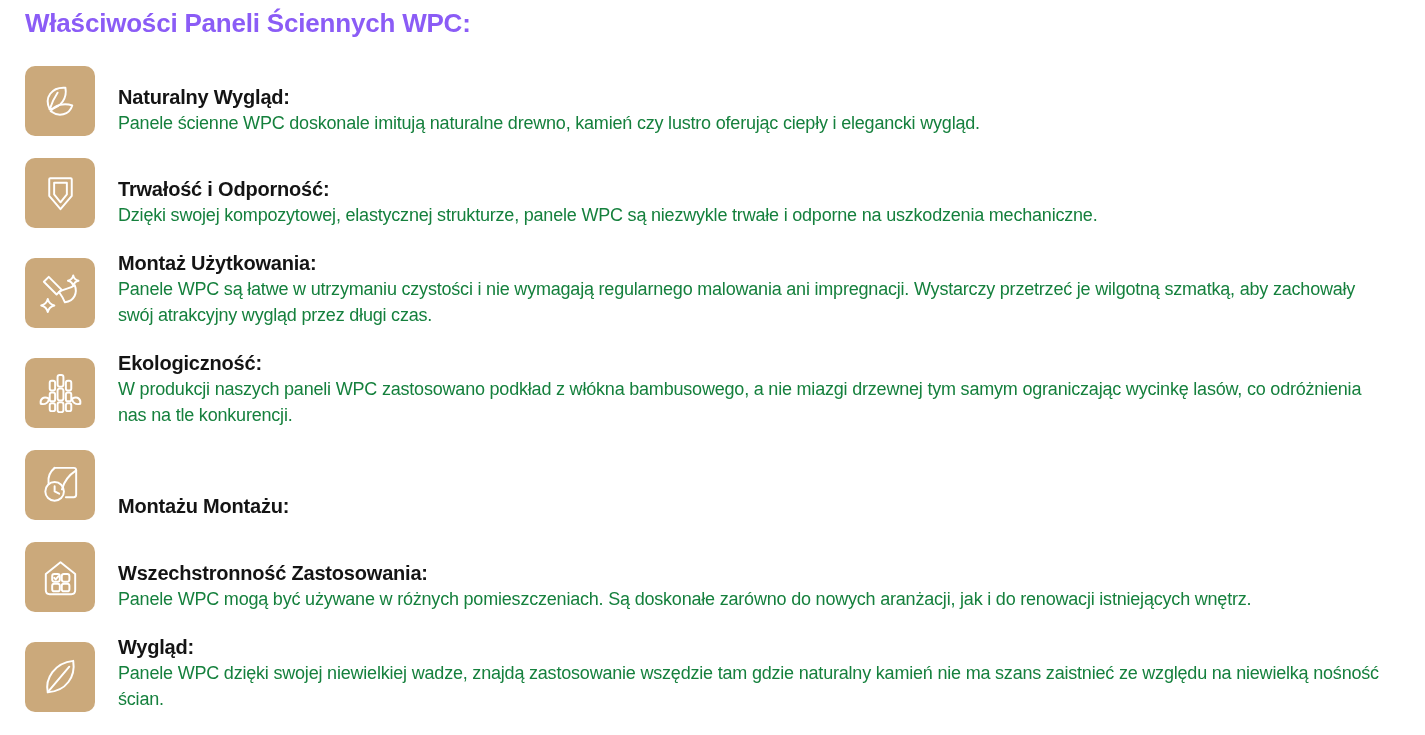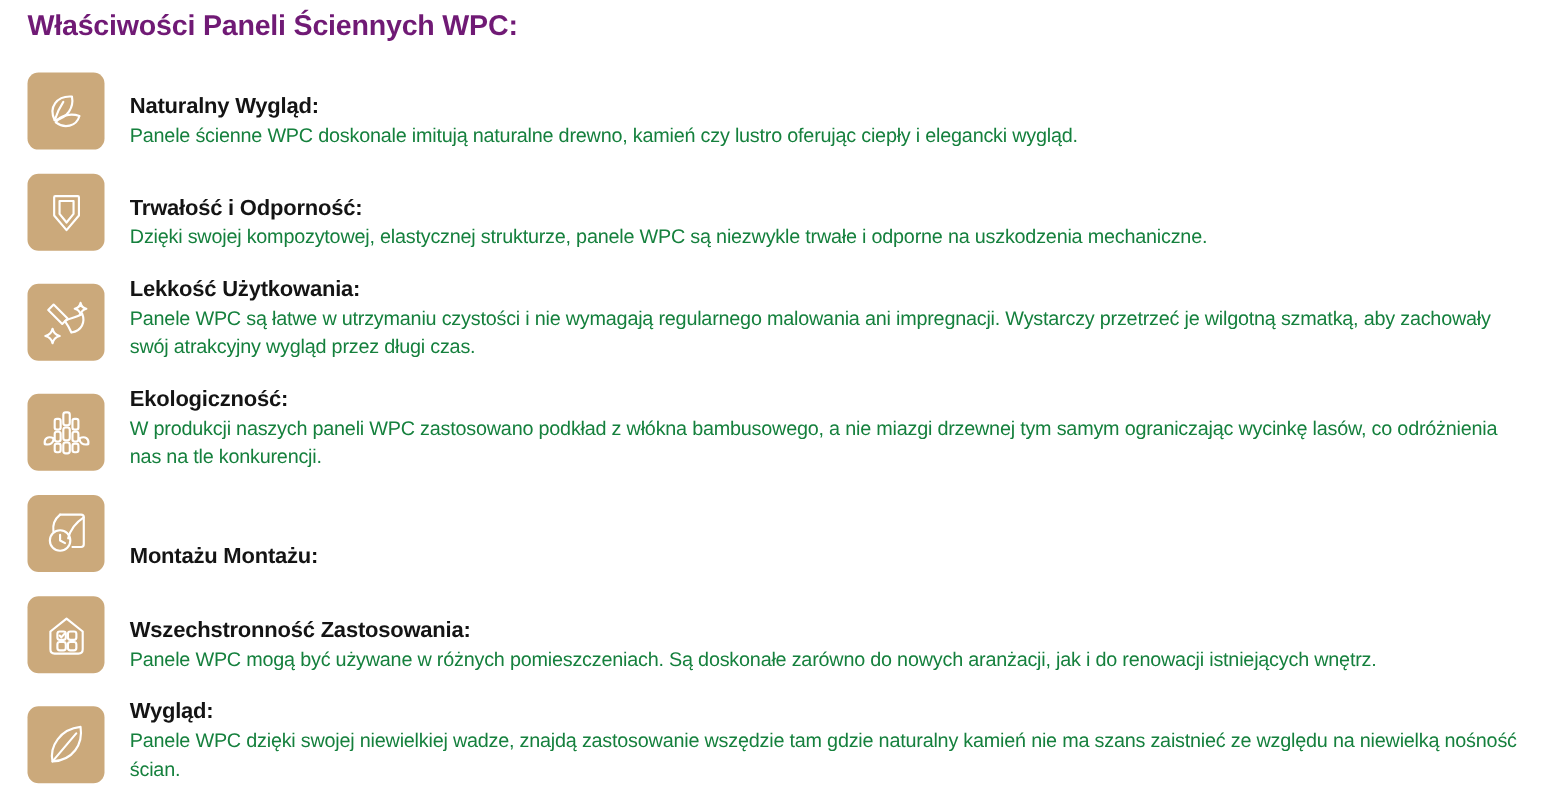--- a/index.html
+++ b/index.html
@@ -8,21 +8,21 @@
     box-sizing: border-box;
     padding: 4px 25px 0 25px;
     overflow: hidden;
     font-family: "Liberation Sans", "DejaVu Sans", sans-serif;
     color: #1c1c1c;
     letter-spacing: -0.2px;
   }
   .page-heading {
     font-size: 26px;
     font-weight: 700;
-    color: #701a75;
+    color: #8b5cf6;
     margin: 4px 0 28px 0;
     line-height: 30px;
   }
   .feature-list { display: block; }
   .feature {
     display: flex;
     align-items: flex-end;
     gap: 23px;
     margin-bottom: 22px;
   }
@@ -92,21 +92,21 @@
   <div class="feature">
     <div class="icon-box">
         <svg viewBox="0 0 48 48">
           <path d="M7 12 L12 7 L25 20 L20 25 Z"></path>
           <path d="M22.5 22.5 C27 19 33.5 19.5 38.5 15.5 C41.5 23 38.5 31.5 28.5 33 C26.8 29 25 26 22.5 22.5 Z"></path>
           <path d="M37 5.5 C37.6 8.3 39.6 10.3 42.4 10.9 C39.6 11.5 37.6 13.5 37 16.3 C36.4 13.5 34.4 11.5 31.6 10.9 C34.4 10.3 36.4 8.3 37 5.5 Z"></path>
           <path d="M11 29.5 C11.8 33 14.2 35.4 17.7 36.2 C14.2 37 11.8 39.4 11 42.9 C10.2 39.4 7.8 37 4.3 36.2 C7.8 35.4 10.2 33 11 29.5 Z"></path>
         </svg>
       </div>
     <div class="feature-text">
-      <h2 class="feature-title">Lekkość Użytkowania:</h2>
+      <h2 class="feature-title">Montaż Użytkowania:</h2>
       <p class="feature-desc">Panele WPC są łatwe w utrzymaniu czystości i nie wymagają regularnego malowania ani impregnacji. Wystarczy przetrzeć je wilgotną szmatką, aby zachowały swój atrakcyjny wygląd przez długi czas.</p>
     </div>
   </div>
 
   <div class="feature">
     <div class="icon-box">
         <svg viewBox="0 0 48 48">
           <rect x="21" y="5" width="6" height="12" rx="2.2"></rect>
           <rect x="21" y="19" width="6" height="12" rx="2.2"></rect>
           <rect x="21" y="33" width="6" height="10" rx="2.2"></rect>

